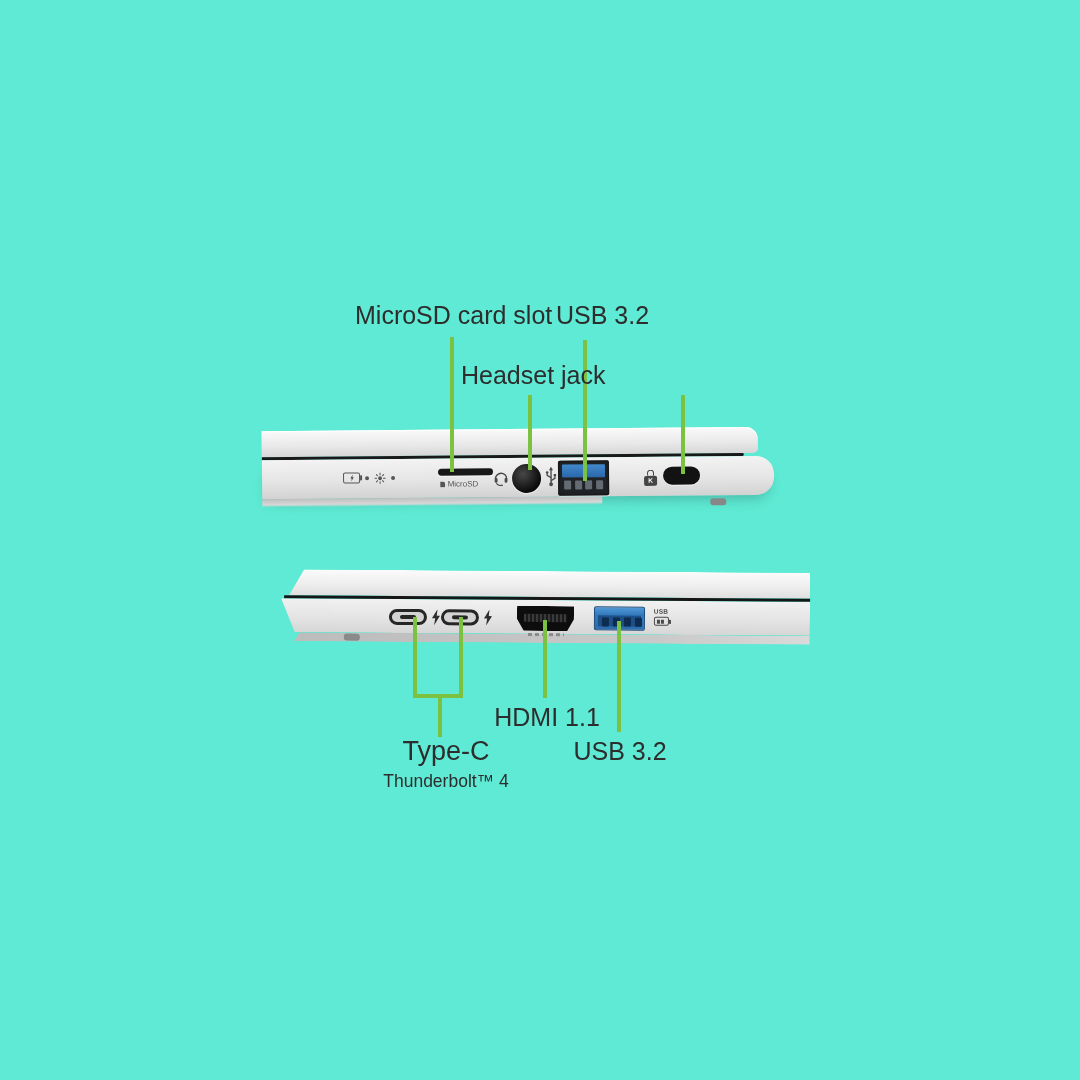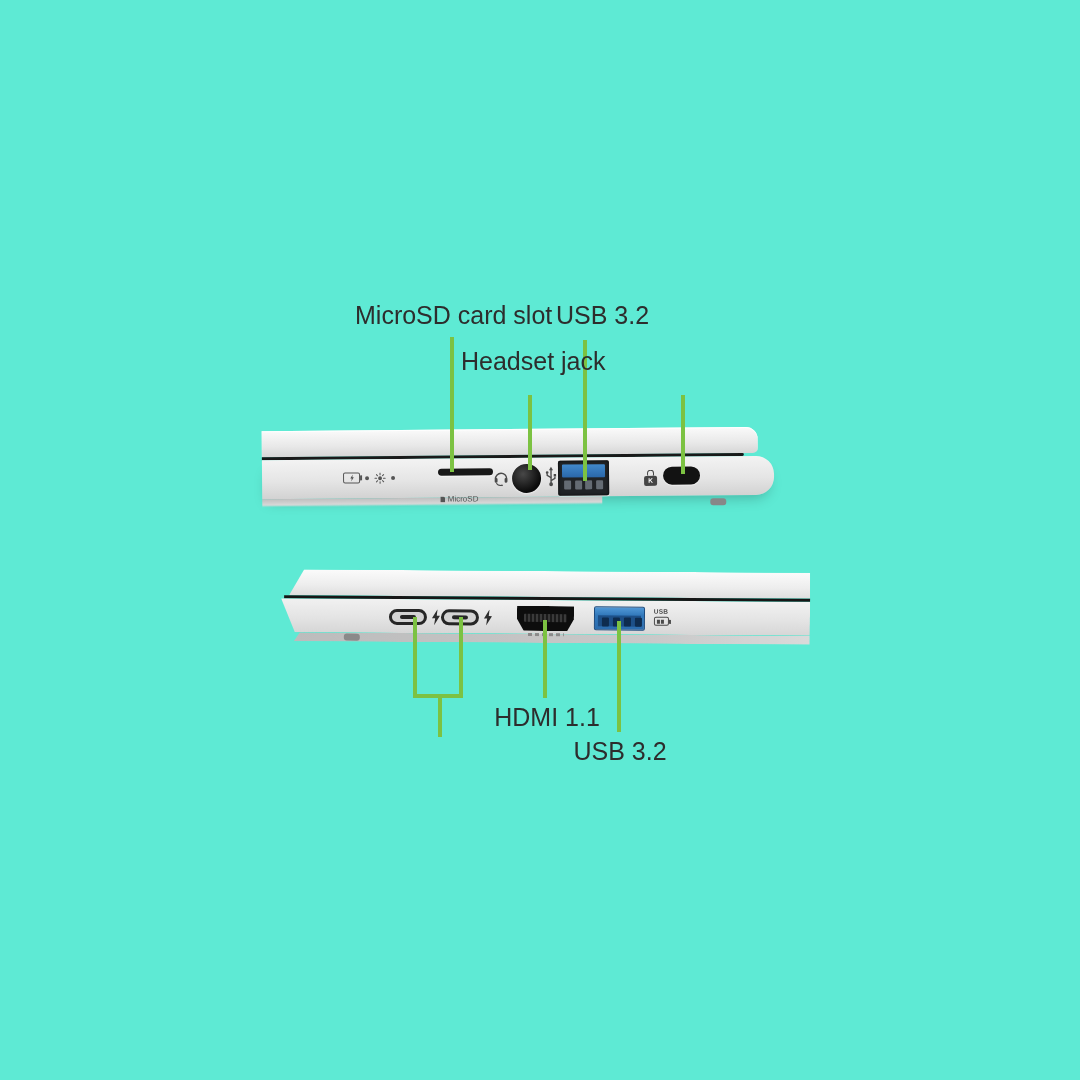--- a/index.html
+++ b/index.html
@@ -3,21 +3,21 @@
 <meta charset="utf-8">
 <style>
   html,body{margin:0;padding:0;background:#fff;}
   .canvas{position:relative;width:1080px;height:1080px;background:#5eead4;overflow:hidden;
           font-family:"Liberation Sans",sans-serif;margin:0 auto;}
 
   
   .lbl{position:absolute;font-size:25px;line-height:1.1;color:#2d2d2d;white-space:nowrap;z-index:3;}
   #lbl-microsd{left:355px;top:302px;}
   #lbl-usb-top{left:556px;top:302px;}
-  #lbl-headset{left:461px;top:348px;text-align:center;}
+  #lbl-headset{left:461px;top:362px;text-align:center;}
   #lbl-kensington{left:640px;top:362px;}
   #lbl-hdmi{left:547px;top:704px;transform:translateX(-50%);}
   #lbl-usb-bottom{left:620px;top:738px;transform:translateX(-50%);}
   #typec-group{position:absolute;left:446px;top:737px;transform:translateX(-50%);
                text-align:center;z-index:3;color:#2d2d2d;}
   .typec-main{font-size:27px;line-height:1.05;}
   .typec-sub{font-size:17.5px;margin-top:6px;}
 
   
   .leader{position:absolute;width:4px;background:var(--accent-green,#7CC242);z-index:2;}
@@ -53,21 +53,21 @@
   .indicators{left:81px;top:41px;height:13px;display:flex;align-items:center;gap:5px;}
   .batt{width:15px;height:9px;border:1.3px solid #555;border-radius:2px;position:relative;
         display:flex;align-items:center;justify-content:center;}
   .batt::after{content:"";position:absolute;right:-3.4px;top:2px;width:2px;height:5px;background:#555;}
   .led-dot{width:4px;height:4px;border-radius:50%;background:#555;}
 
   
   .sd-slot{left:176px;top:39px;width:55px;height:7px;background:#181818;border-radius:3.5px;
            box-shadow:0 1px 1px rgba(255,255,255,.7);}
   .sd-caption{left:178px;top:50px;display:flex;align-items:center;gap:2.5px;
-              font-size:8px;color:#555;margin-top:15px;}
+              font-size:8px;color:#555;}
   .sd-chip{width:5px;height:6px;background:#555;clip-path:polygon(0 0,65% 0,100% 30%,100% 100%,0 100%);}
 
   
   .headset-ic{left:231px;top:40px;width:16px;height:17px;}
   .jack{left:250px;top:35px;width:29px;height:29px;border-radius:50%;
         background:radial-gradient(circle at 38% 35%,#484848,#0a0a0a 70%);
         box-shadow:0 1px 2px rgba(255,255,255,.6);}
 
   
   .usb-ic{left:283px;top:37px;width:12px;height:22px;}
@@ -274,14 +274,18 @@
 
   <div class="leader" id="ld-c1"></div>
   <div class="leader" id="ld-c2"></div>
   <div class="leader h" id="ld-bracket"></div>
   <div class="leader" id="ld-stem"></div>
   <div class="leader" id="ld-hdmi"></div>
   <div class="leader" id="ld-usb-bottom"></div>
 
   <div class="lbl" id="lbl-hdmi">HDMI 1.1</div>
   <div class="lbl" id="lbl-usb-bottom">USB 3.2</div>
+  <div id="typec-group">
+    <div class="typec-main">Type-C</div>
+    <div class="typec-sub">Thunderbolt™ 4</div>
+  </div>
 
 </div>
 
 </body></html>

